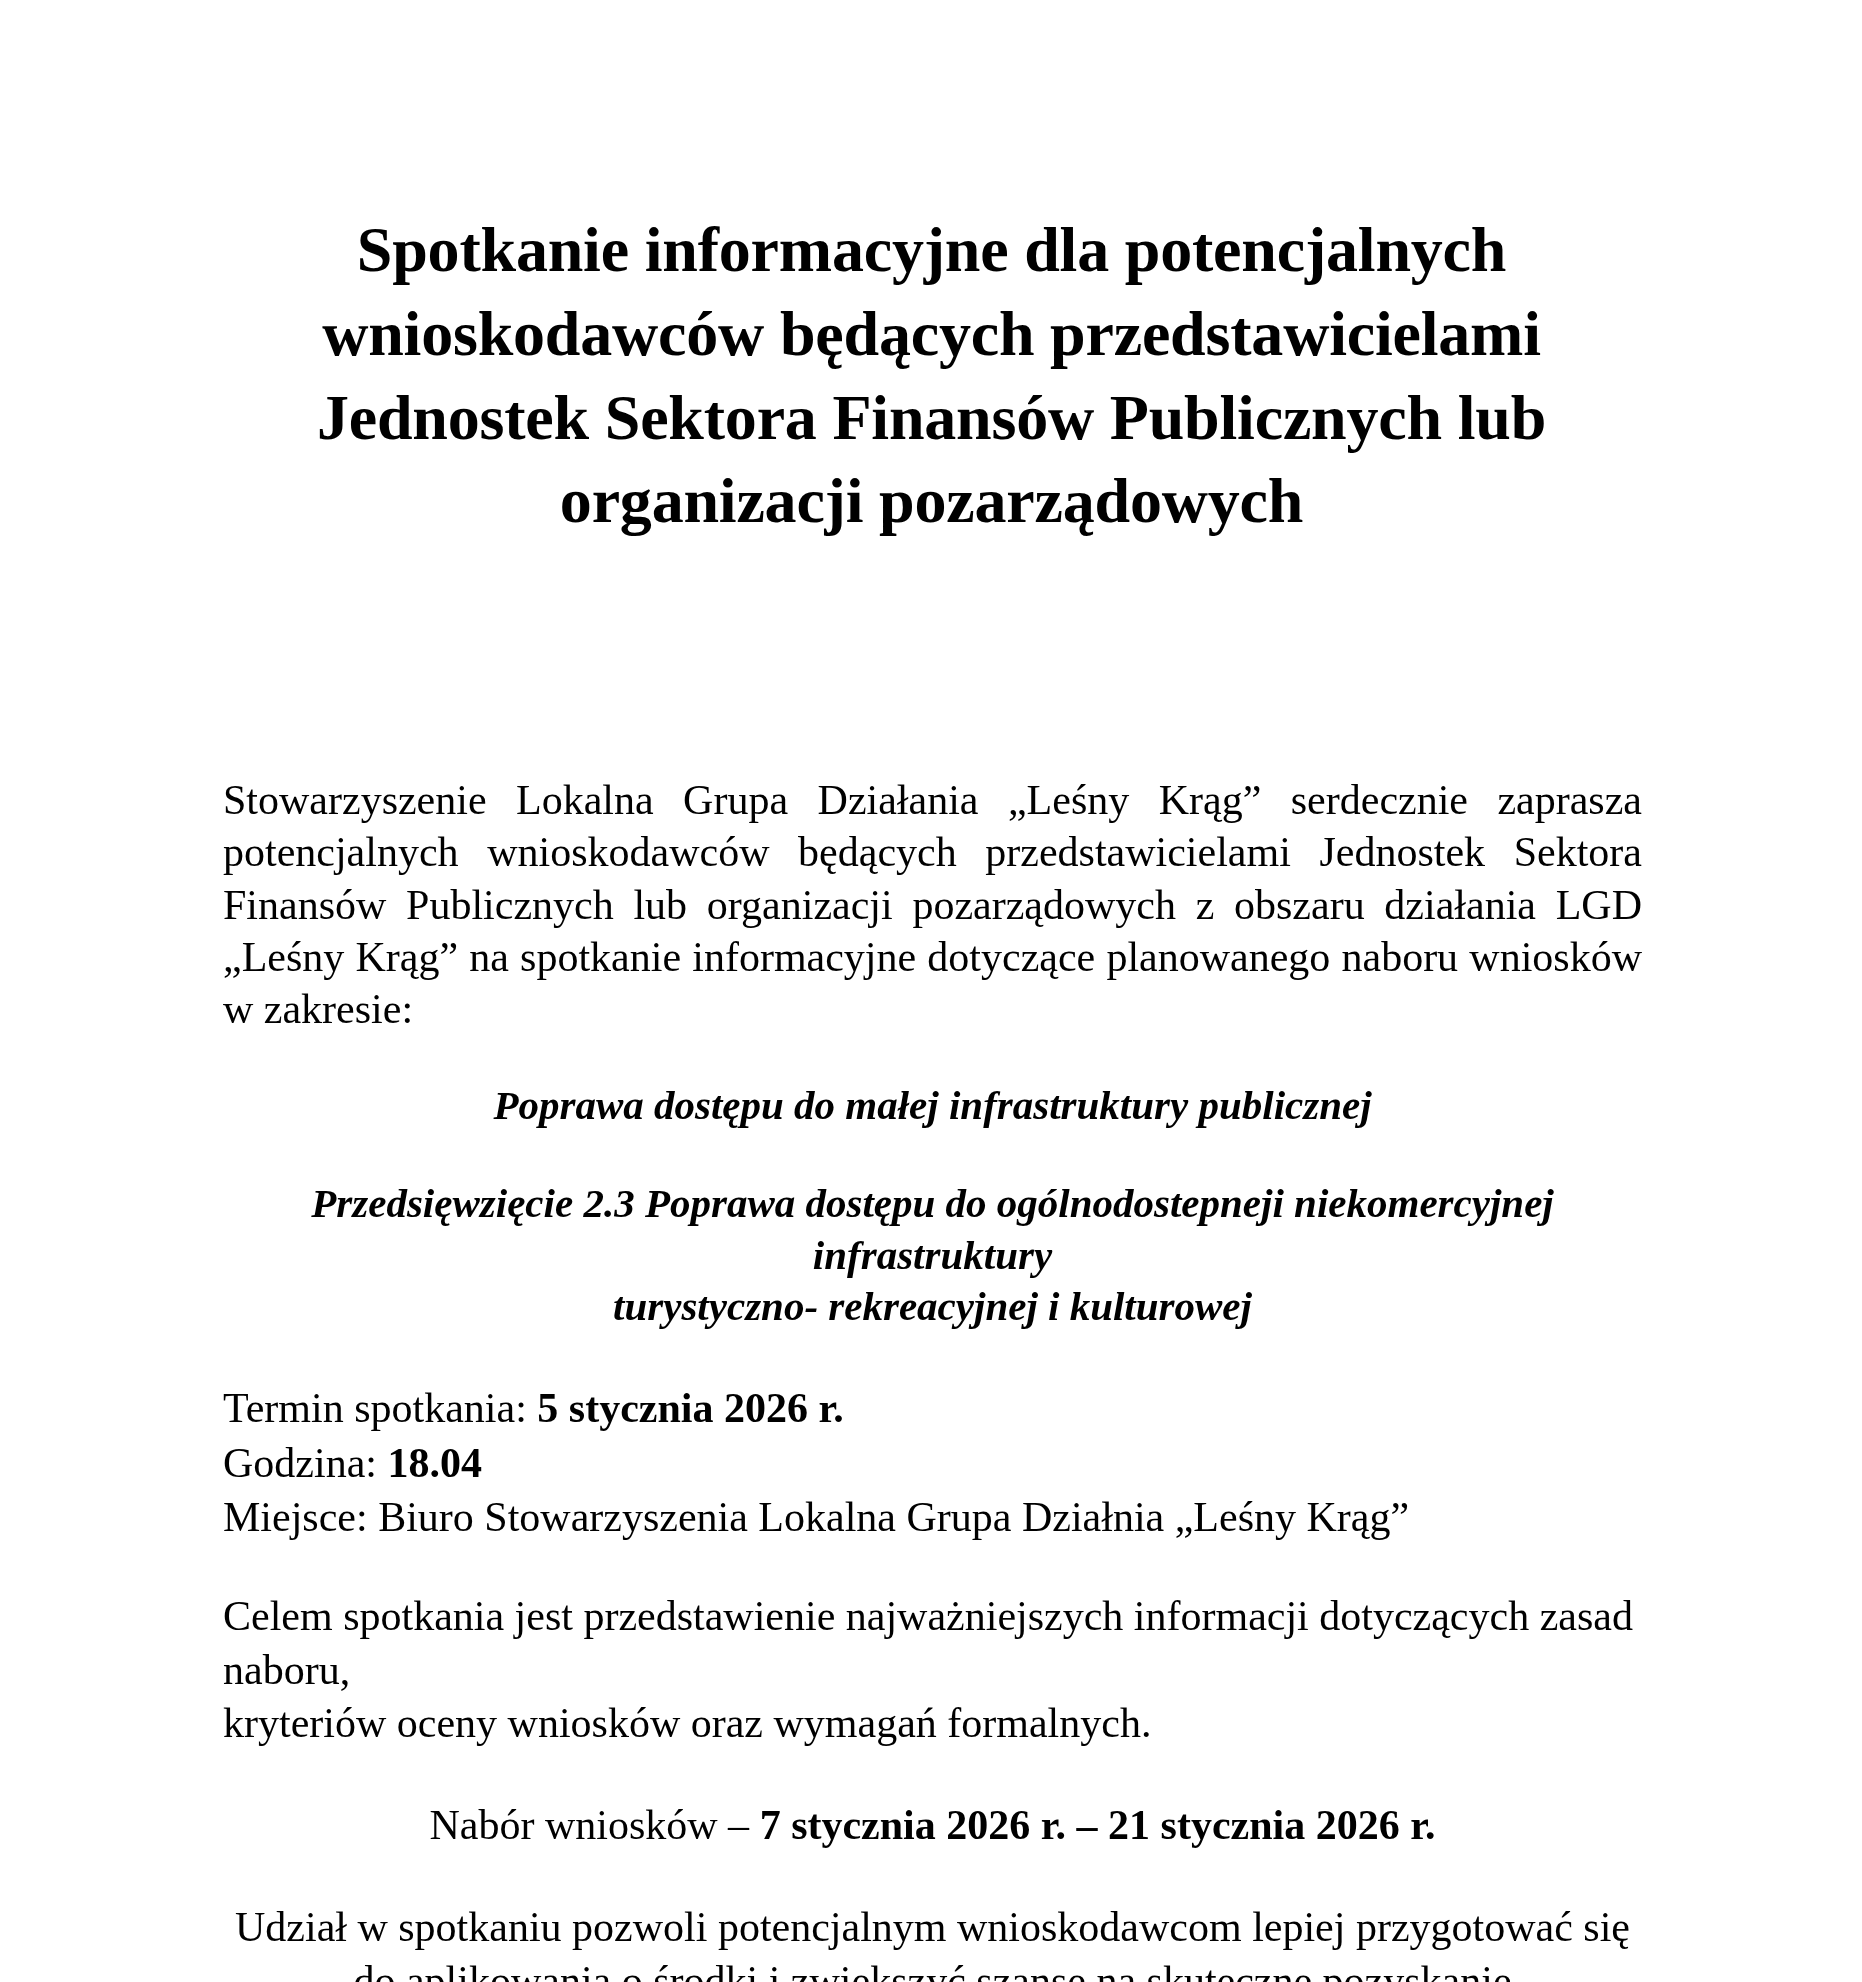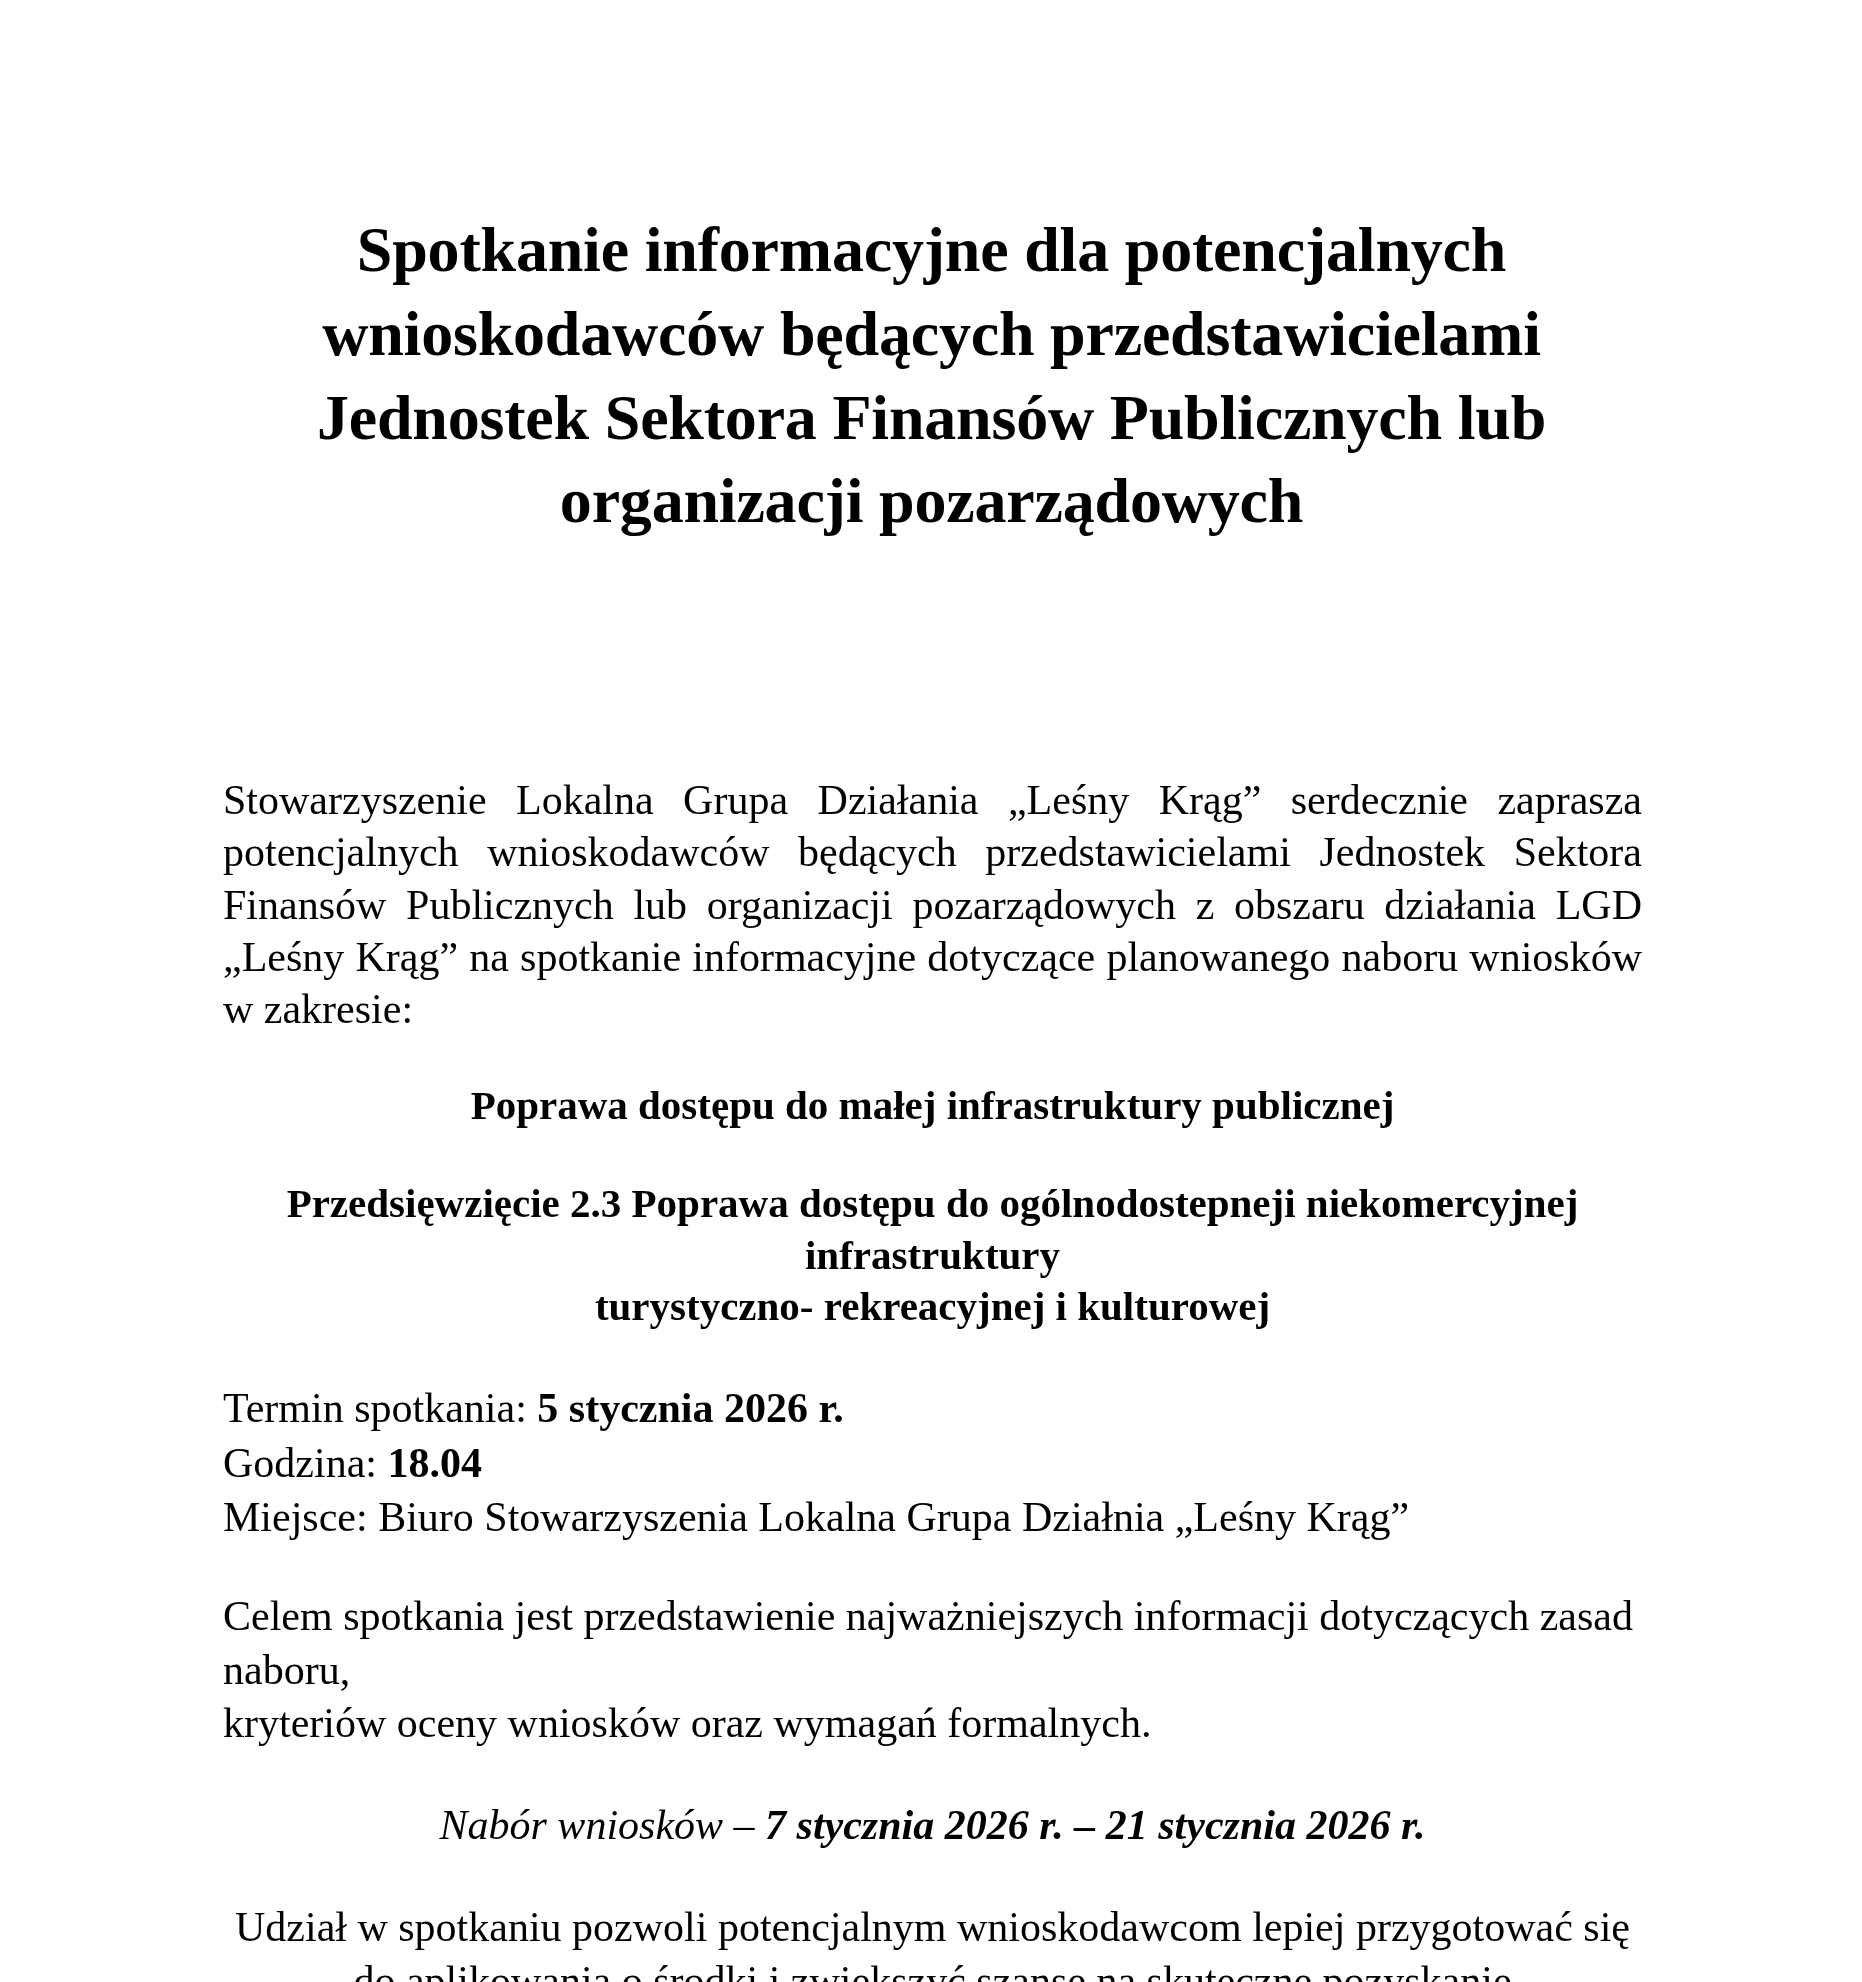--- a/index.html
+++ b/index.html
@@ -57,20 +57,21 @@
   .intro {
     text-align: justify;
     text-justify: inter-word;
     text-align-last: left;
     margin-bottom: 45px;
   }
 
   .heading-italic {
     text-align: center;
     font-weight: bold;
+    font-style: italic;
     font-size: 41px;
     line-height: 1.26;
   }
 
   .heading-italic.first { margin-bottom: 46px; }
   .heading-italic.second { margin-bottom: 48px; }
 
   .details {
     text-align: left;
     line-height: 1.30;
@@ -79,21 +80,20 @@
 
   .purpose {
     line-height: 1.28;
     margin-bottom: 48px;
   }
 
   .call {
     text-align: center;
     line-height: 1.28;
     margin-bottom: 48px;
-    font-style: italic;
   }
 
   .benefit {
     text-align: center;
     line-height: 1.28;
     margin-bottom: 48px;
   }
 
   b, .b { font-weight: bold; }
 </style>

